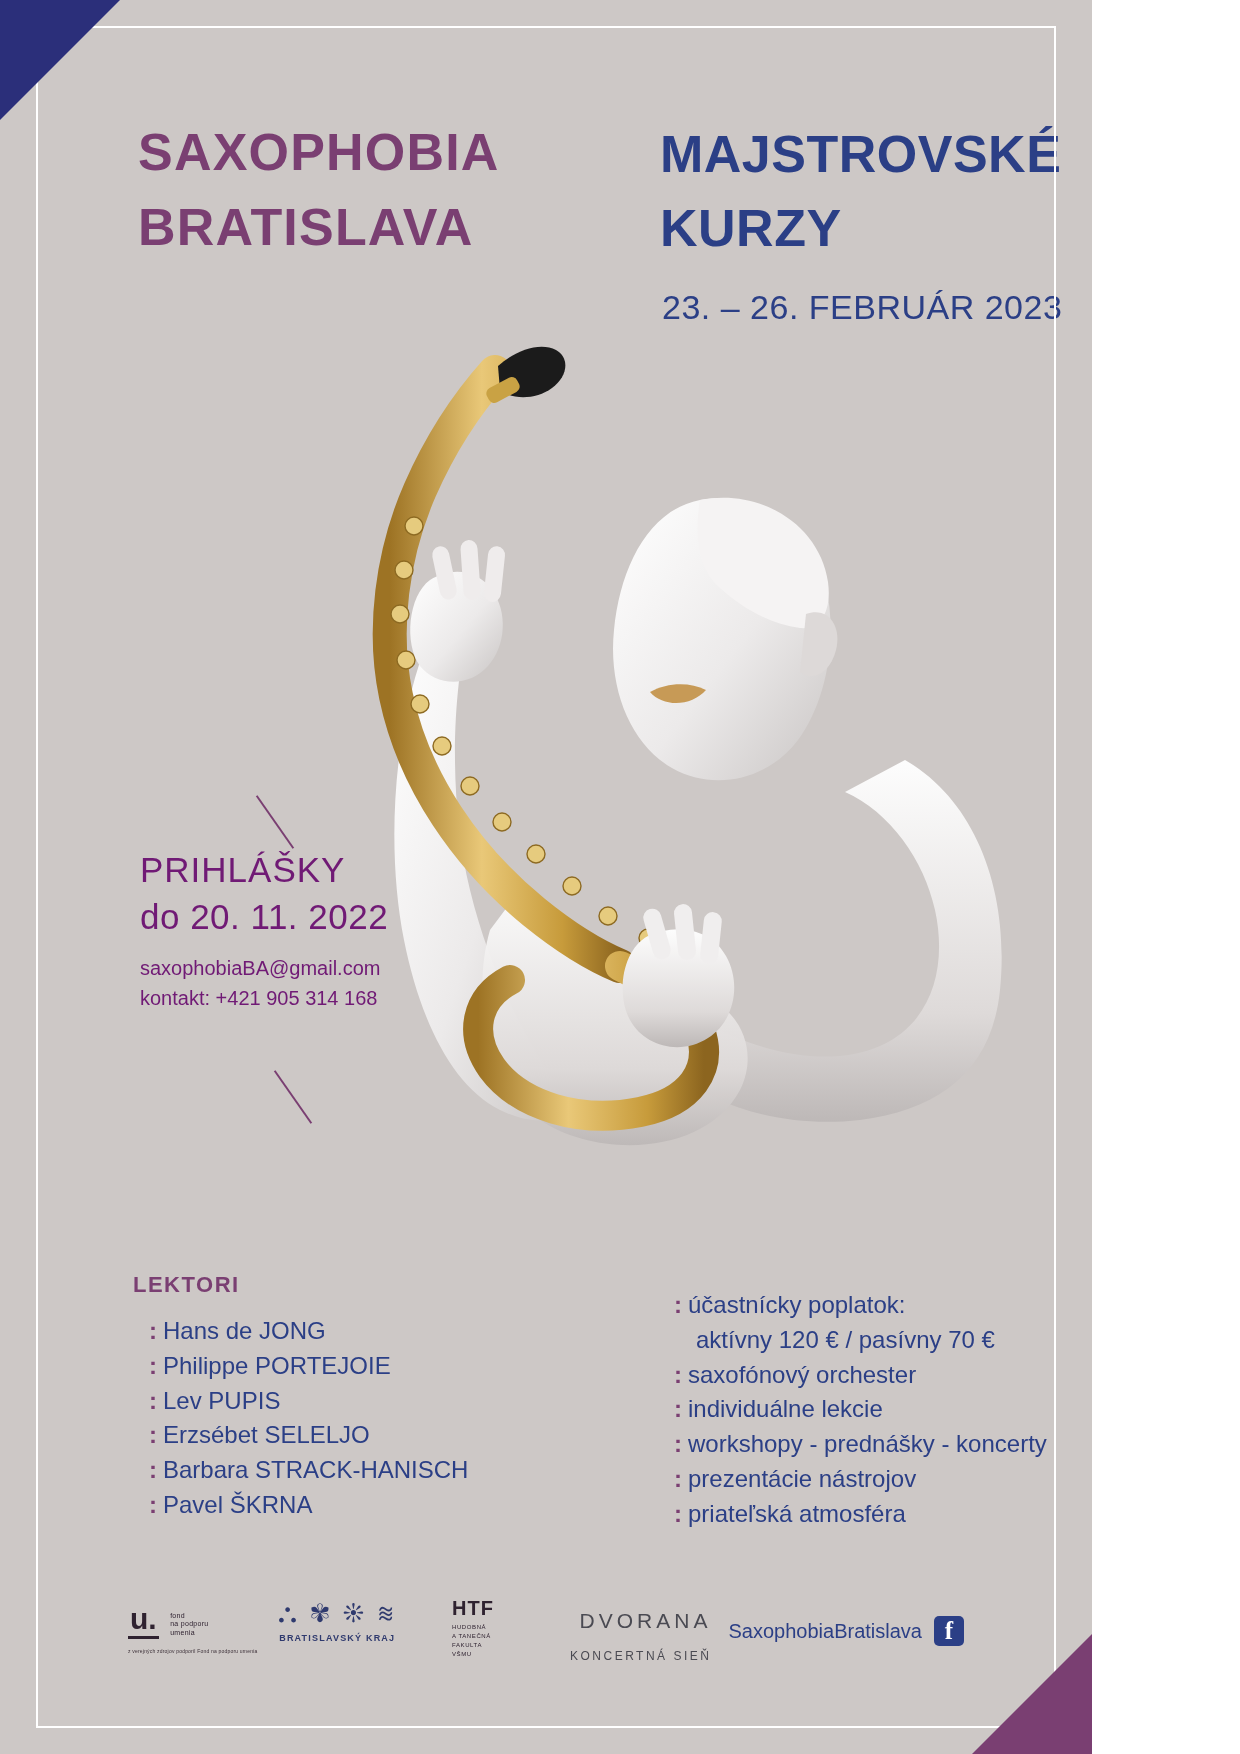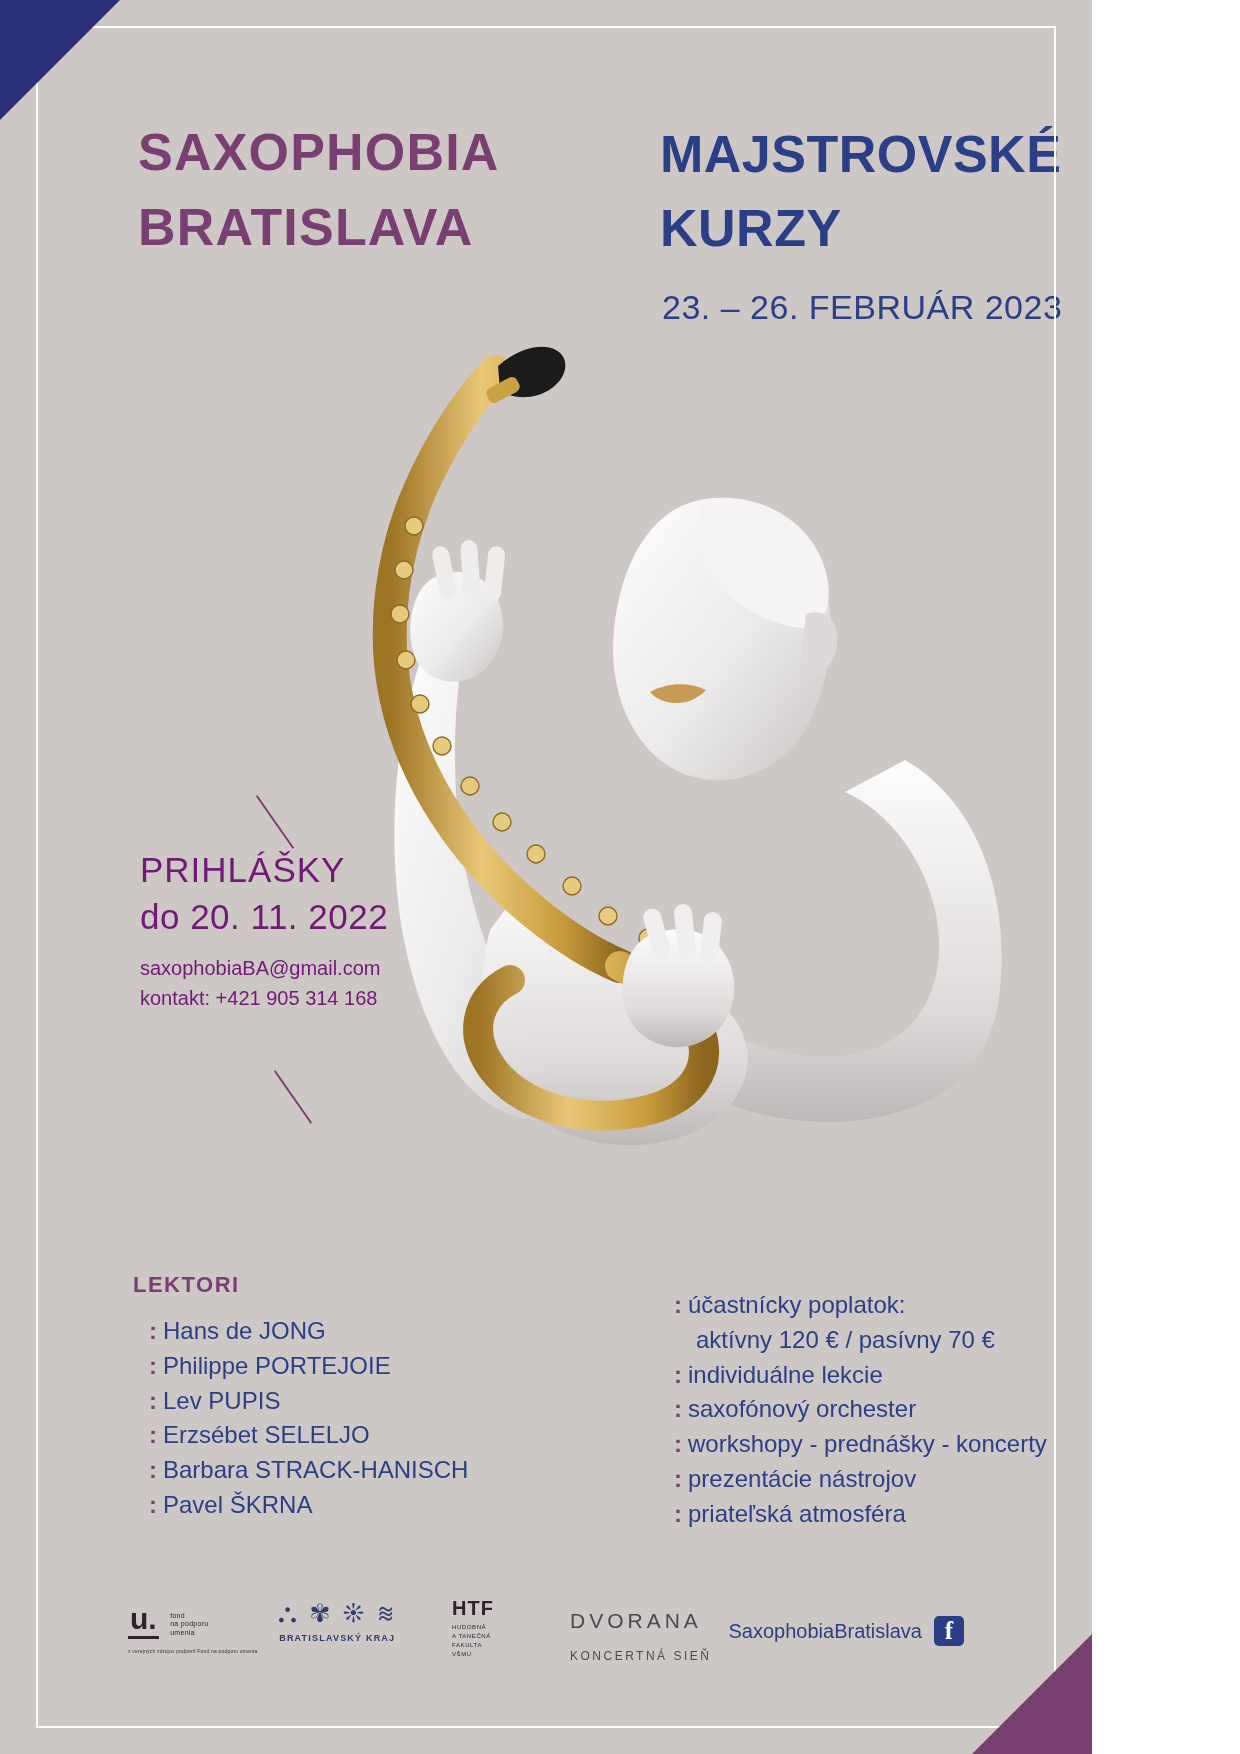--- a/index.html
+++ b/index.html
@@ -231,21 +231,21 @@
     color: #2f2230;
     line-height: 1;
   }
   .logo-htf .small {
     font-size: 6px;
     line-height: 1.5;
     color: #2f2230;
     margin-top: 5px;
     letter-spacing: 0.6px;
   }
-  .logo-dvorana { left: 570px; top: 14px; text-align: left; }
+  .logo-dvorana { left: 570px; top: 14px; text-align: right; }
   .logo-dvorana .big {
     font-size: 21px;
     letter-spacing: 4px;
     color: #4a4a52;
     line-height: 1;
   }
   .logo-dvorana .small {
     font-size: 12px;
     letter-spacing: 2.5px;
     color: #4a4a52;
@@ -425,22 +425,22 @@
       <li><span class="colon">:</span><span>Erzsébet SELELJO</span></li>
       <li><span class="colon">:</span><span>Barbara STRACK-HANISCH</span></li>
       <li><span class="colon">:</span><span>Pavel ŠKRNA</span></li>
     </ul>
   </div>
 
   <div class="details">
     <ul>
       <li><span class="colon">:</span><span>účastnícky poplatok:</span></li>
       <li class="sub"><span>aktívny 120 €  / pasívny 70 €</span></li>
+      <li><span class="colon">:</span><span>saxofónový orchester</span></li>
       <li><span class="colon">:</span><span>individuálne lekcie</span></li>
-      <li><span class="colon">:</span><span>saxofónový orchester</span></li>
       <li><span class="colon">:</span><span>workshopy - prednášky - koncerty</span></li>
       <li><span class="colon">:</span><span>prezentácie nástrojov</span></li>
       <li><span class="colon">:</span><span>priateľská atmosféra</span></li>
     </ul>
   </div>
 
   <div class="footer">
 
     <div class="logo logo-fpu">
       <span class="mark">u.</span>

